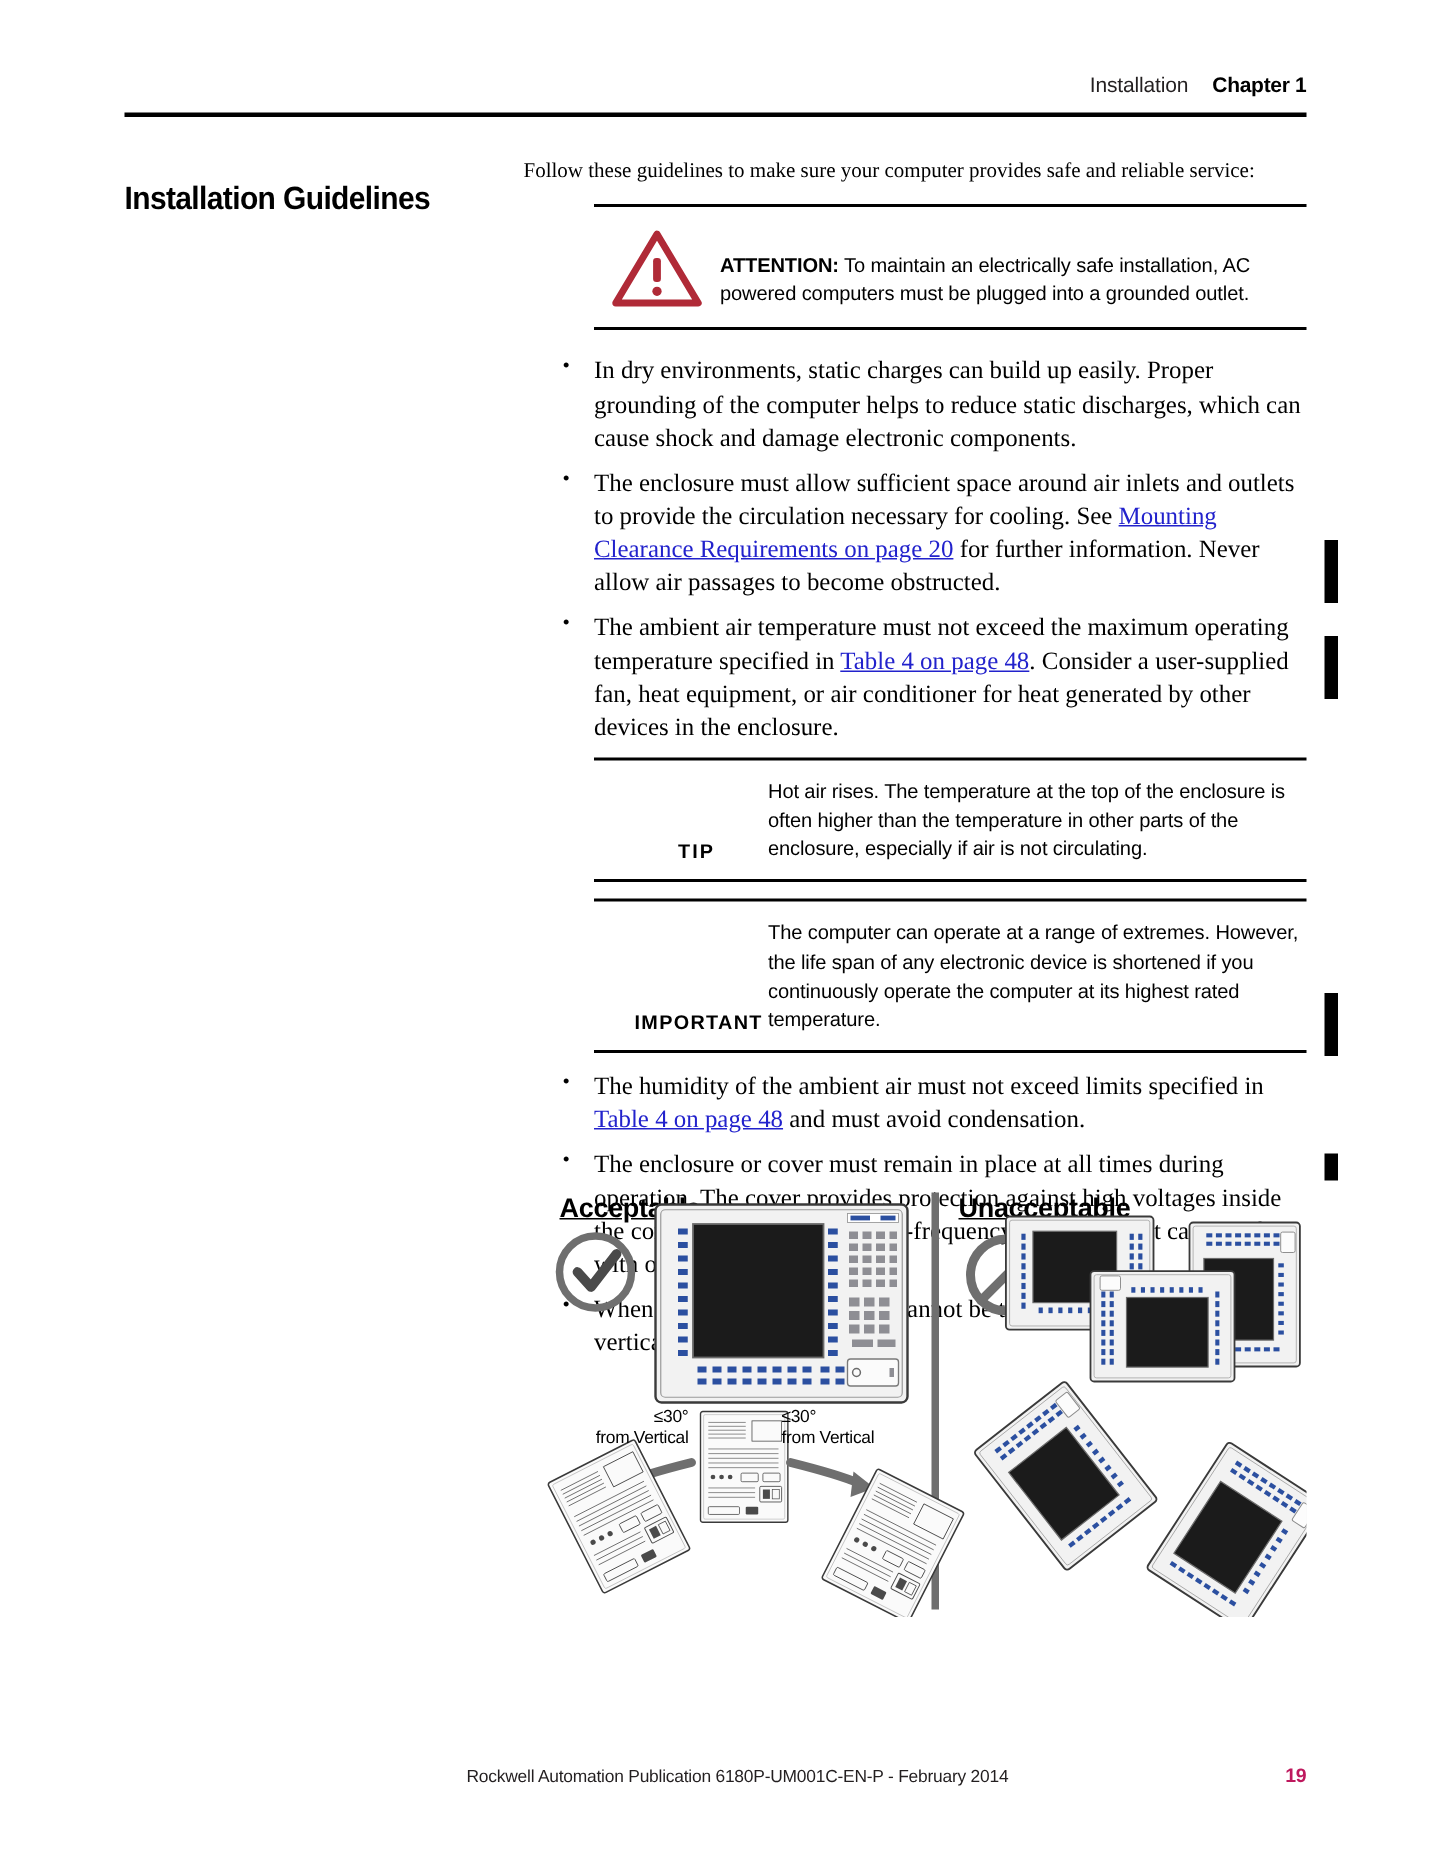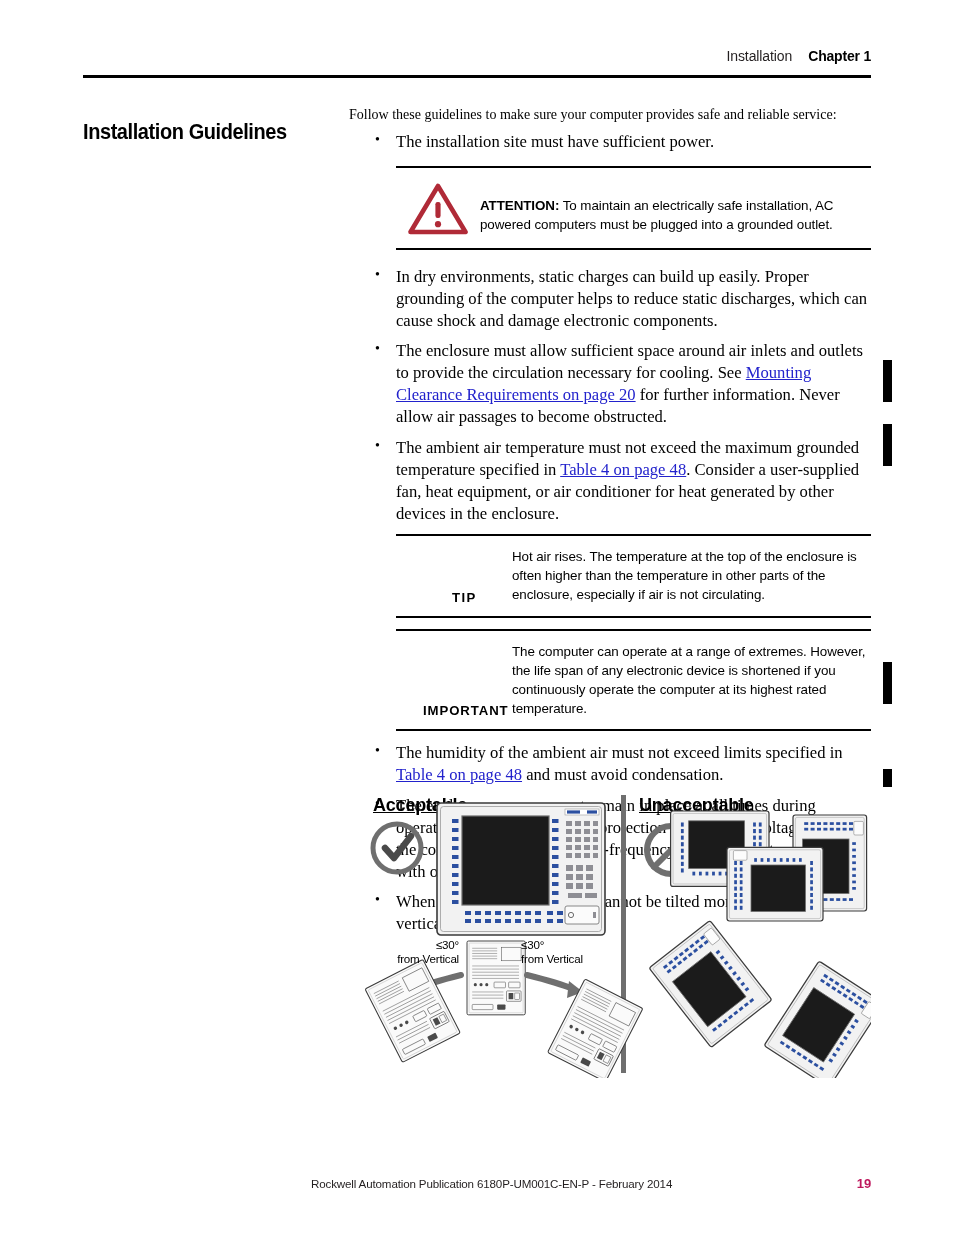--- a/index.html
+++ b/index.html
@@ -234,26 +234,20 @@
   </div>
   <div class="header-rule"></div>
 </div>
 
 <h1 class="section-heading">Installation Guidelines</h1>
 
 <div class="content">
 
   <p class="intro">Follow these guidelines to make sure your computer provides safe and reliable service:</p>
 
-  <ul class="bullets">
-
-    <li>
-      <span>The installation site must have sufficient power.</span>
-    </li>
-  </ul>
 
   <div class="callout attention">
     <div class="callout-icon">
       <svg width="60" height="52" viewBox="0 0 60 52" aria-hidden="true">
         <path d="M30 3 L57.5 49 L2.5 49 Z" fill="none" stroke="#b02a37" stroke-width="4.6" stroke-linejoin="round"></path>
         <rect x="27.4" y="19" width="5.2" height="16" rx="2.2" fill="#b02a37"></rect>
         <circle cx="30" cy="41.2" r="3.1" fill="#b02a37"></circle>
       </svg>
     </div>
     <div class="callout-body">
@@ -265,21 +259,21 @@
 
     <li>
       <span>In dry environments, static charges can build up easily. Proper grounding of the computer helps to reduce static discharges, which can cause shock and damage electronic components.</span>
     </li>
 
     <li>
       <span>The enclosure must allow sufficient space around air inlets and outlets to provide the circulation necessary for cooling. See </span><a class="doclink" href="#">Mounting Clearance Requirements on page 20</a><span> for further information. Never allow air passages to become obstructed.</span>
     </li>
 
     <li>
-      <span>The ambient air temperature must not exceed the maximum grounded temperature specified in </span><a class="doclink" href="#">Table 4 on page 48</a><span>. Consider a user-supplied fan, heat equipment, or air conditioner for heat generated by other devices in the enclosure.</span>
+      <span>The ambient air temperature must not exceed the maximum operating temperature specified in </span><a class="doclink" href="#">Table 4 on page 48</a><span>. Consider a user-supplied fan, heat equipment, or air conditioner for heat generated by other devices in the enclosure.</span>
     </li>
   </ul>
 
   <div class="callout tip-callout">
     <div class="callout-label tip">TIP</div>
     <div class="callout-body">Hot air rises. The temperature at the top of the enclosure is often higher than the temperature in other parts of the enclosure, especially if air is not circulating.</div>
   </div>
 
   <div class="callout important-callout">
     <div class="callout-label">IMPORTANT</div>

